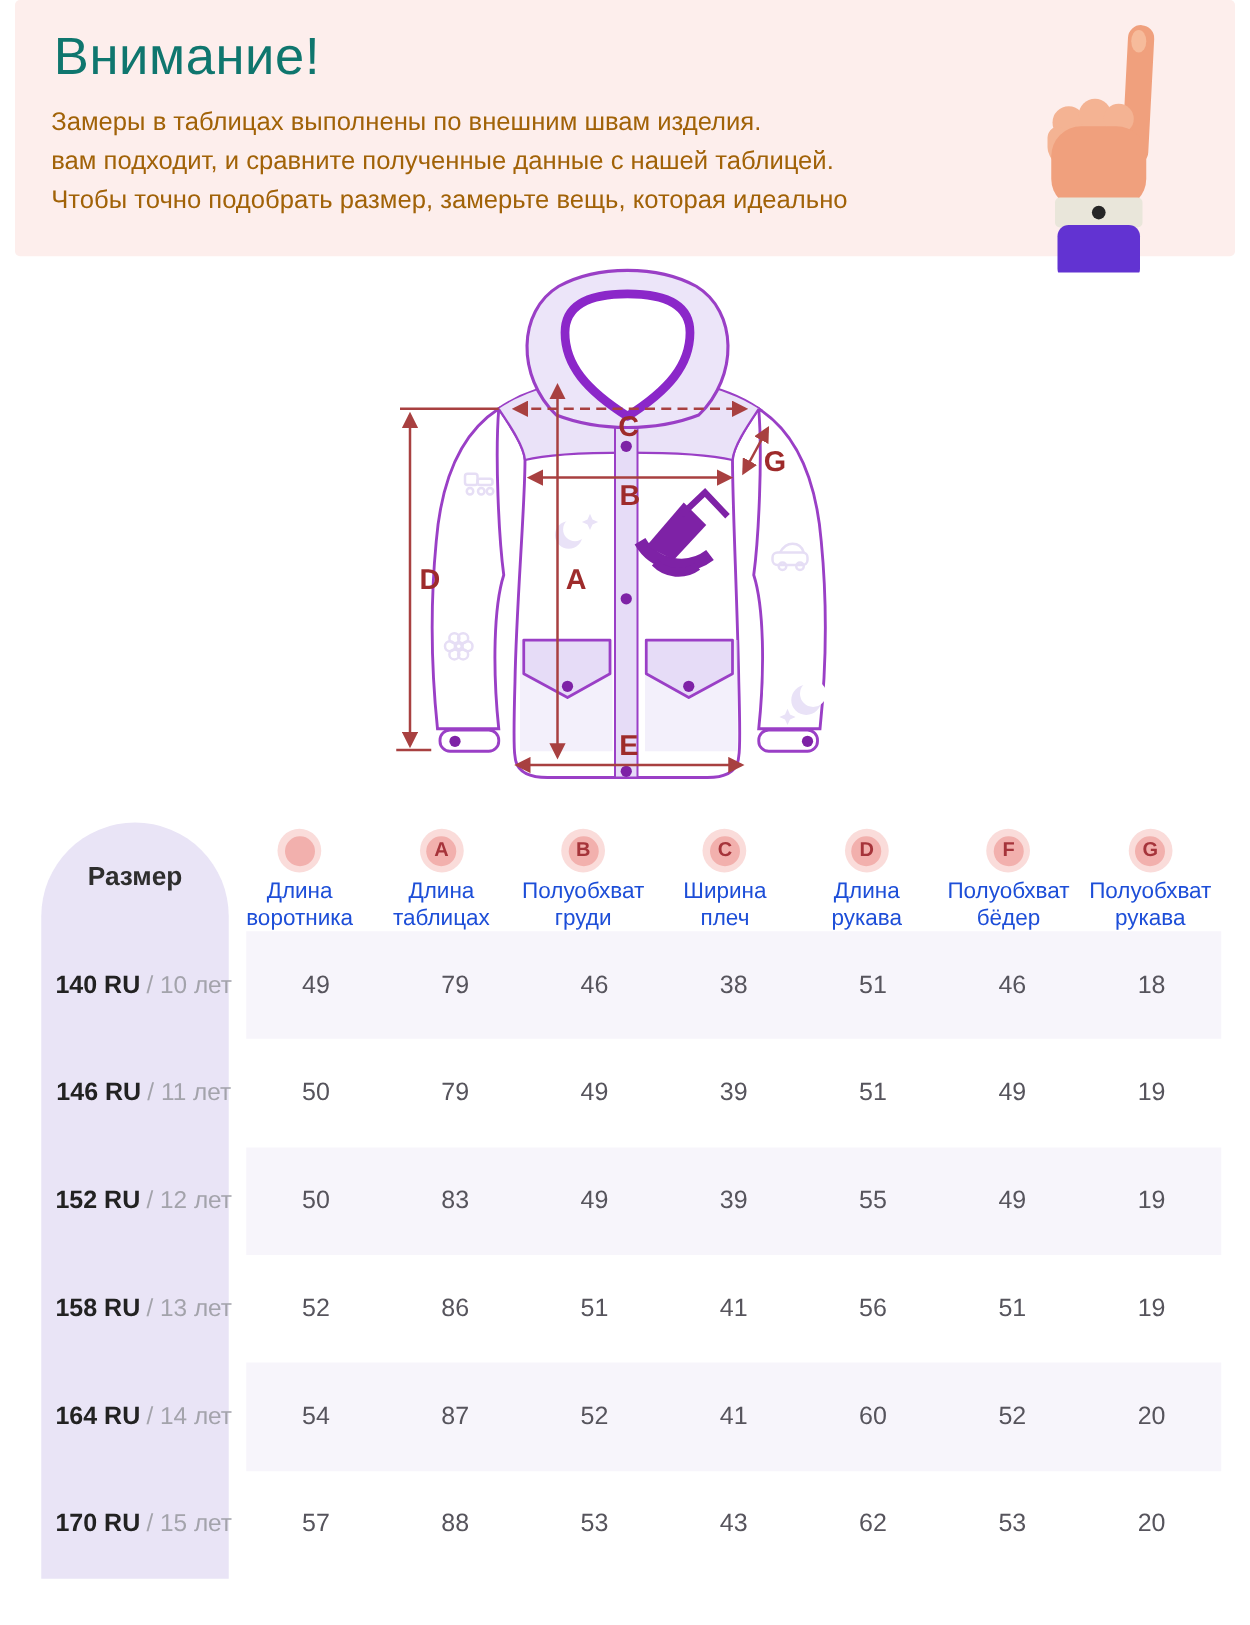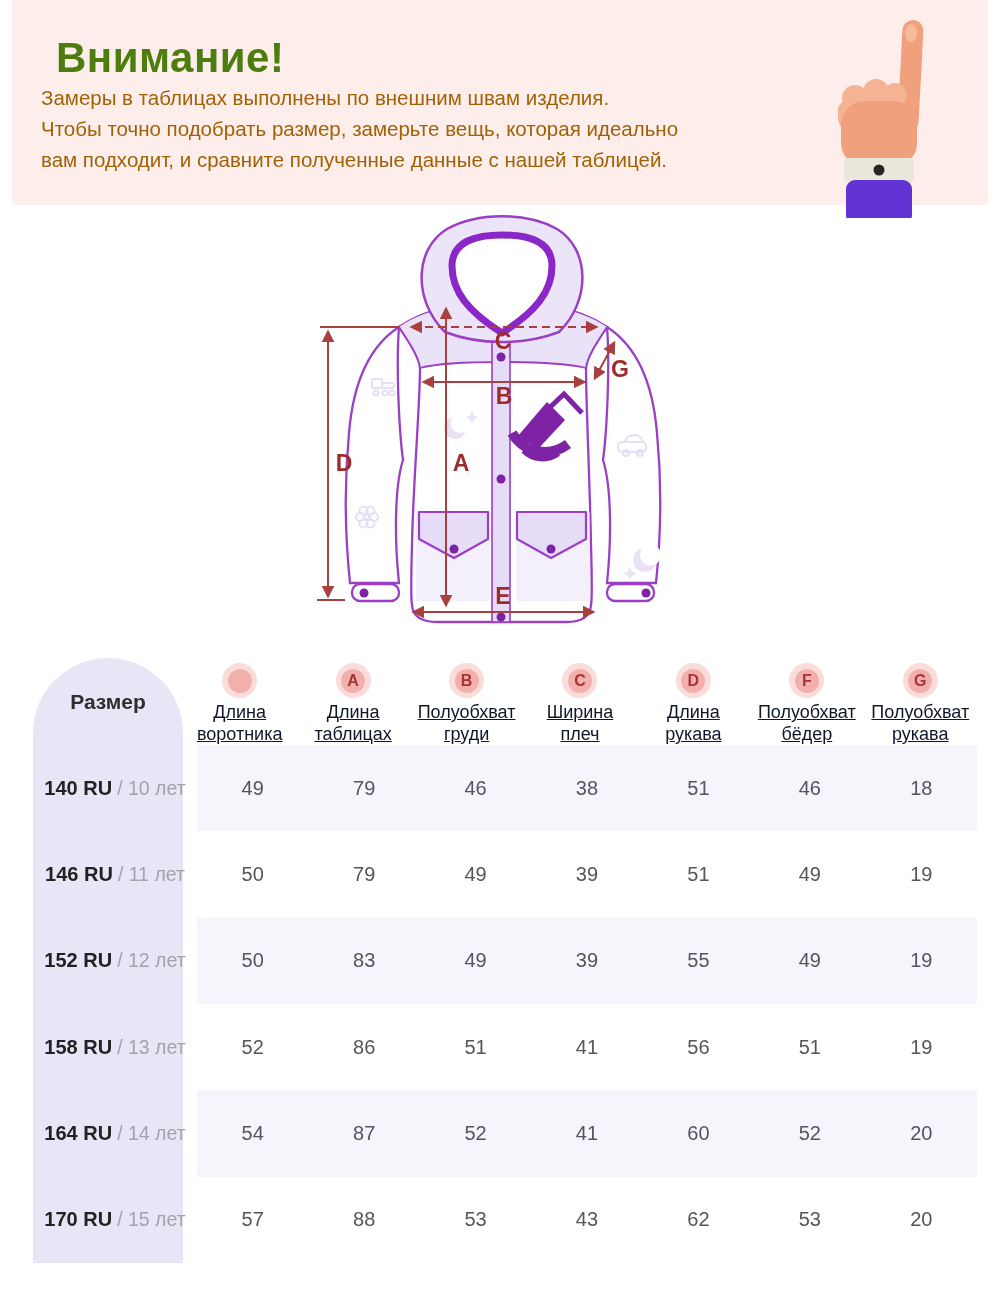--- a/index.html
+++ b/index.html
@@ -3,60 +3,60 @@
 <meta charset="utf-8">
 <style>
   html,body{margin:0;padding:0;}
   body{
     width:1000px;height:1300px;position:relative;background:#ffffff;
     font-family:"Liberation Sans",sans-serif;overflow:hidden;
   }
   
   .banner{position:absolute;left:12px;top:0;width:976px;height:205px;
     background:#fdeeec;border-radius:4px;}
-  .banner-title{position:absolute;left:28px;top:18px;margin:16px;
-    font-size:42px;font-weight:bold;color:#4d7c0f;letter-spacing:.5px;}
+  .banner-title{position:absolute;left:28px;top:18px;margin:3px;
+    font-size:42px;font-weight:normal;color:#0f766e;letter-spacing:.5px;}
   .banner-text{position:absolute;left:29px;top:82px;margin:0;
     font-size:20.5px;line-height:31px;color:#a16207;}
   .hand-svg{position:absolute;left:838px;top:6px;width:100px;height:212px;}
   
   .diagram-svg{position:absolute;left:0;top:205px;width:1000px;height:450px;}
   
   .sheet{position:absolute;left:33px;top:658px;width:944px;height:605px;}
   .arch{position:absolute;left:0;top:0;width:150px;height:605px;
     background:#e9e4f6;border-radius:76px 76px 0 0;}
   .thead{position:relative;display:flex;height:87px;}
   .corner{width:150px;box-sizing:border-box;padding-top:32px;text-align:center;
     font-size:21px;font-weight:bold;color:#2e2e2e;}
   .hcell{flex:1;display:flex;flex-direction:column;align-items:center;padding-top:5px;}
   .dot{width:35px;height:35px;border-radius:50%;background:#fadcda;
     display:flex;align-items:center;justify-content:center;}
   .dot-in{width:24px;height:24px;border-radius:50%;background:#f2b0ad;
     display:flex;align-items:center;justify-content:center;
     font-size:16px;font-weight:bold;color:#a6343a;}
   .hlabel{margin-top:3px;width:110px;text-align:center;
-    font-size:18px;line-height:22px;color:#0f172a;text-decoration:underline;}
+    font-size:18px;line-height:22px;color:#1d4ed8;}
   .trow{position:relative;display:flex;height:86.33px;}
   .lcell{width:164px;display:flex;align-items:center;justify-content:center;
     gap:5px;white-space:nowrap;}
   .size-txt{font-size:20px;font-weight:bold;color:#222222;}
   .age-txt{font-size:19.5px;color:#a3a3ab;}
   .vals{flex:1;display:flex;align-items:center;justify-content:center;}
   .trow.alt .vals{background:#f7f5fb;}
   .vcell{flex:1;text-align:center;font-size:20px;color:#56545c;}
 </style>
 </head>
 <body>
 
 <div class="banner">
   <h1 class="banner-title">Внимание!</h1>
   <div class="banner-text">
     <div>Замеры в таблицах выполнены по внешним швам изделия.</div>
+    <div>вам подходит, и сравните полученные данные с нашей таблицей.</div>
     <div>Чтобы точно подобрать размер, замерьте вещь, которая идеально</div>
-    <div>вам подходит, и сравните полученные данные с нашей таблицей.</div>
   </div>
 </div>
 
 <svg class="hand-svg" viewBox="0 0 100 212">
   <g>
     <rect x="62" y="14" width="21" height="112" rx="10.5" fill="#f0a07d" transform="rotate(3 72 70)"></rect>
     <ellipse cx="73" cy="27" rx="6" ry="9" fill="#f6bb9b"></ellipse>
     <circle cx="17" cy="92" r="13" fill="#f4b393"></circle>
     <circle cx="38" cy="86" r="13" fill="#f4b393"></circle>
     <circle cx="57" cy="89" r="12" fill="#f4b393"></circle>

